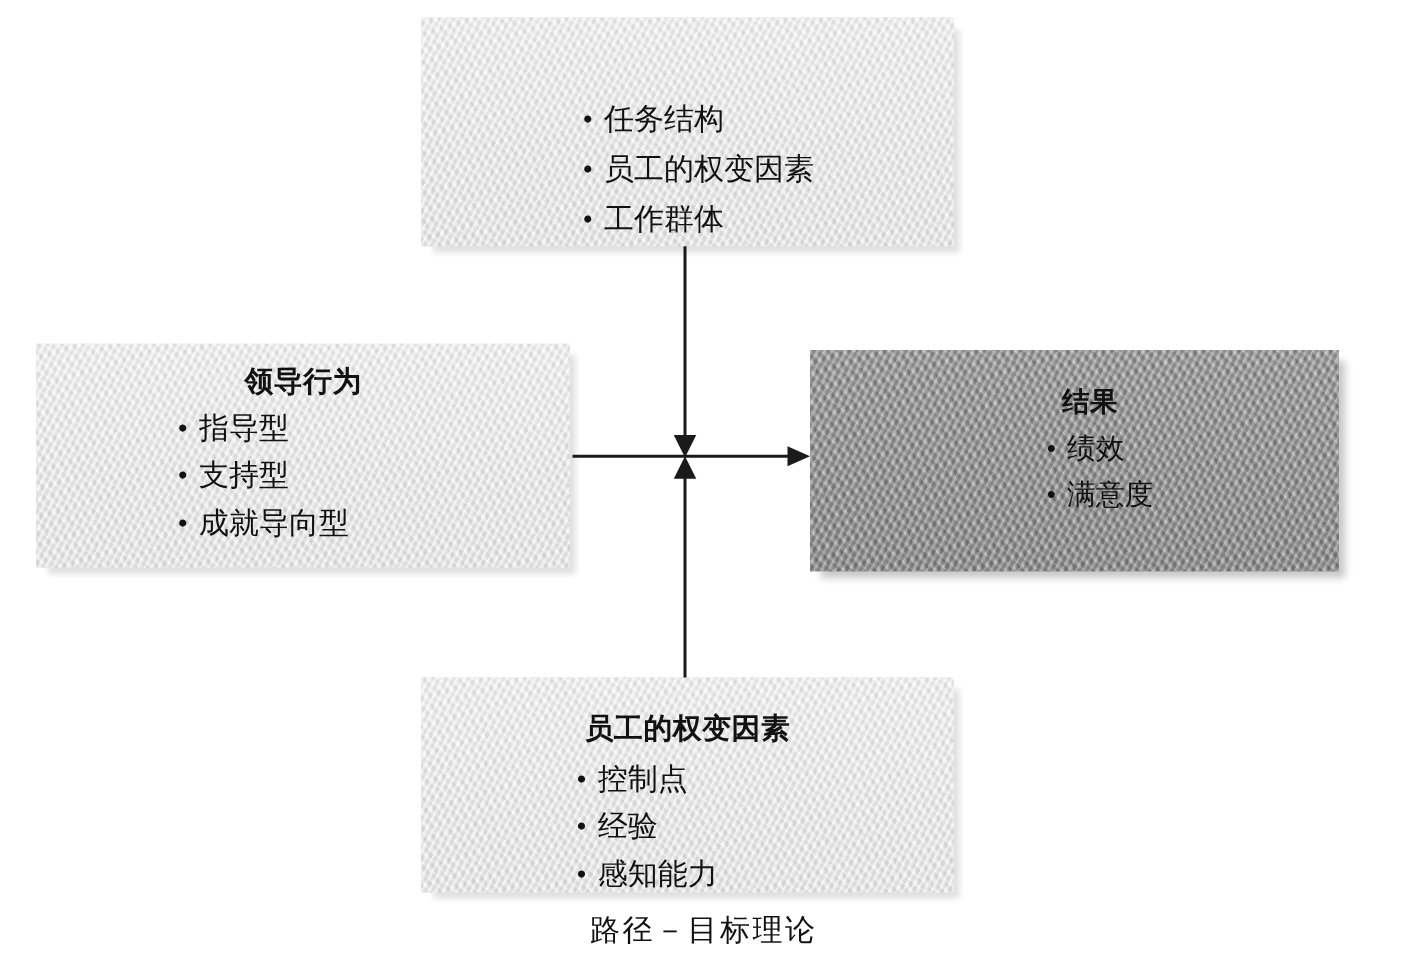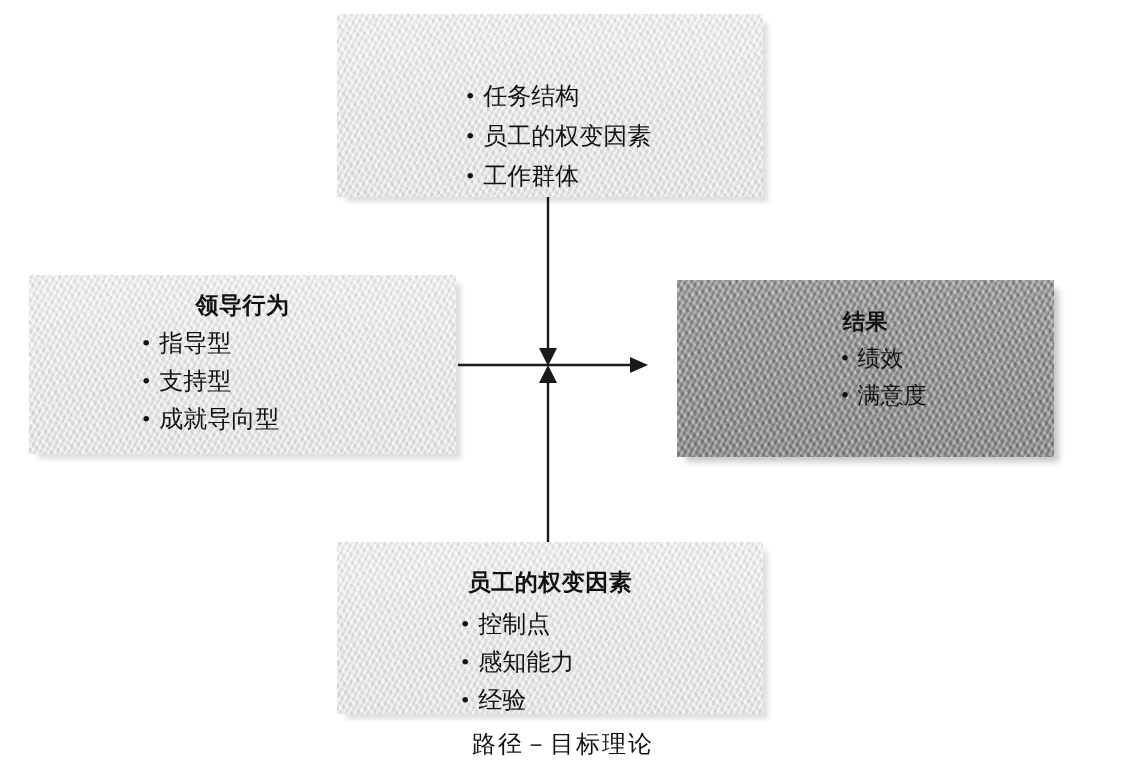--- a/index.html
+++ b/index.html
@@ -81,21 +81,21 @@
   }
   .bullets li .dot {
     display: inline-block;
     width: 0.72em;
   }
 
   
   #box-env   { left: 337px; top: 14px;  width: 426px; height: 183px; }
   #box-lead  { left: 29px;  top: 275px; width: 427px; height: 179px; }
   #box-emp   { left: 337px; top: 542px; width: 426px; height: 172px; }
-  #box-res   { left: 677px; top: 280px; width: 377px; height: 177px; }
+  #box-res   { left: 648px; top: 280px; width: 423px; height: 177px; padding-left: 25px; }
 
   #box-env .box-title  { top: 22px;  font-size: 23px; }
   #box-env .bullets    { top: 62px; left: 129px; font-size: 24px; line-height: 40px; }
 
   #box-lead .box-title { top: 15px;  font-size: 23px; text-align: center; }
   #box-lead .bullets   { top: 49px; left: 113px; font-size: 24px; line-height: 38px; }
 
   #box-emp .box-title  { top: 25px;  font-size: 23px; }
   #box-emp .bullets    { top: 63px; left: 124px; font-size: 24px; line-height: 38px; }
 
@@ -148,22 +148,22 @@
         <li><span class="dot">•</span><span>成就导向型</span></li>
       </ul>
     </div>
   </div>
 
   <div class="box light" id="box-emp">
     <div class="inner">
       <div class="box-title">员工的权变因素</div>
       <ul class="bullets">
         <li><span class="dot">•</span><span>控制点</span></li>
+        <li><span class="dot">•</span><span>经验</span></li>
         <li><span class="dot">•</span><span>感知能力</span></li>
-        <li><span class="dot">•</span><span>经验</span></li>
       </ul>
     </div>
   </div>
 
   <div class="box dark" id="box-res">
     <div class="inner">
       <div class="box-title">结果</div>
       <ul class="bullets">
         <li><span class="dot">•</span><span>绩效</span></li>
         <li><span class="dot">•</span><span>满意度</span></li>

